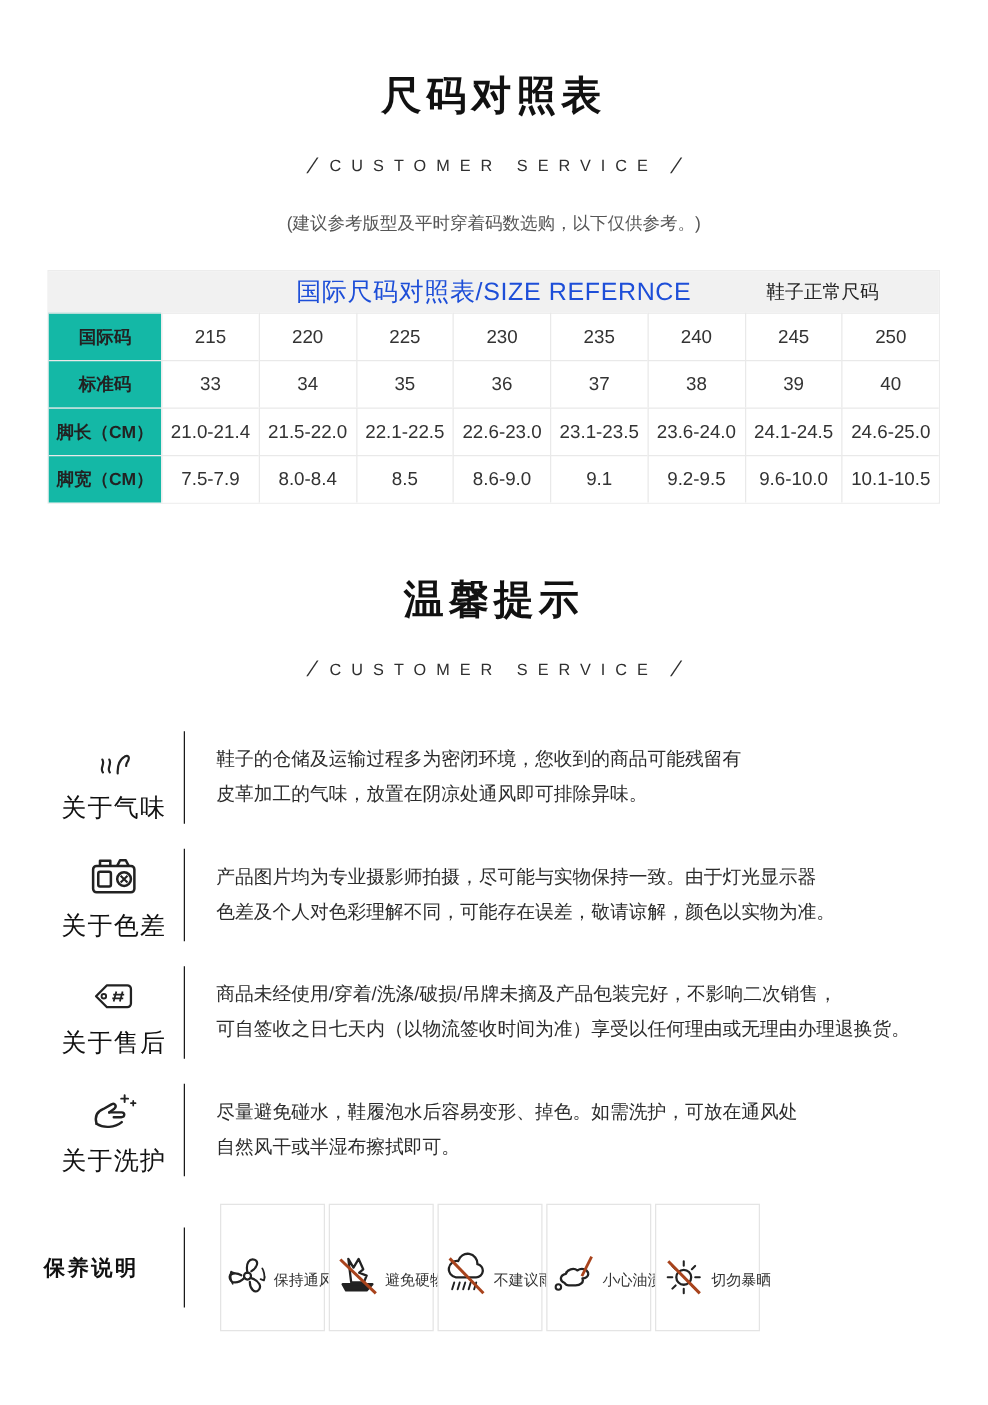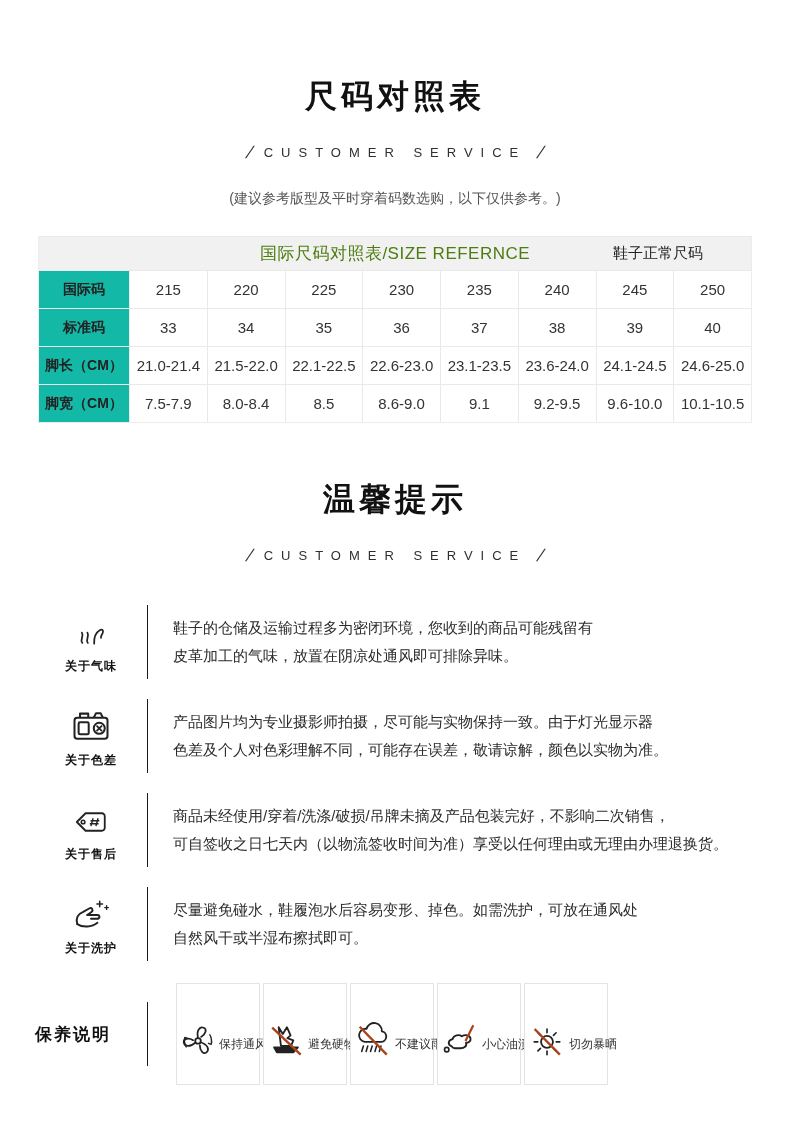--- a/index.html
+++ b/index.html
@@ -1,43 +1,43 @@
 <!DOCTYPE html>
 <html><head>
 <meta charset="utf-8">
 <style>
   * { margin:0; padding:0; box-sizing:border-box; }
   html,body { background:#ffffff; }
   body { font-family:"Liberation Sans","DejaVu Sans",sans-serif; }
-  .page { position:relative; width:790px; height:1112px; margin:0 auto; background:#fff; overflow:hidden; padding-top:76px; }
+  .page { position:relative; width:790px; height:1112px; margin:0 auto; background:#fff; overflow:hidden; padding-top:56px; }
 
   
   .big-title { text-align:center; font-size:32px; font-weight:bold; color:#111; letter-spacing:4px; line-height:40px; }
   .cs-line { margin-top:28px; text-align:center; font-size:13px; color:#2f2f2f; letter-spacing:8px; line-height:18px; white-space:nowrap; }
   .cs-line .slash { display:inline-block; font-size:17px; font-style:italic; transform:skewX(-12deg); letter-spacing:0; vertical-align:-1px; }
   .cs-line .cs-text { letter-spacing:8px; }
   .note { margin-top:26px; text-align:center; font-size:14px; color:#555; line-height:20px; }
 
   
   .size-table { width:714px; margin:28px auto 0 auto; border:1px solid #ececec; }
   .thead { position:relative; height:33px; background:#f1f1f1; display:flex; align-items:center; justify-content:center; }
-  .thead-left { font-size:17px; color:#4d7c0f; letter-spacing:0.5px; }
+  .thead-left { font-size:20px; color:#1d4ed8; letter-spacing:0.5px; }
   .thead-right { position:absolute; right:48px; top:0; height:33px; display:flex; align-items:center; font-size:15px; color:#222;margin-left:33px; }
   .trow { display:grid; grid-template-columns:90px repeat(8,1fr); }
   .tcell { height:38px; display:flex; align-items:center; justify-content:center; font-size:15px; color:#333; border-top:1px solid #e9e9e9; border-left:1px solid #e9e9e9; background:#fff; white-space:nowrap; }
   .trow .tcell:first-child { border-left:none; }
   .tlabel { background:#14b8a6; font-weight:bold; font-size:14px; color:#222; }
 
   
   .tips-title { margin-top:56px; }
   .tips-list { margin-top:36px; }
   .tip-row { display:flex; align-items:stretch; height:82px; margin-bottom:12px; padding-left:35px; }
   .tip-left { width:112px; display:flex; flex-direction:column; align-items:center; justify-content:center; }
   .tip-icon { height:44px; display:flex; align-items:flex-end; justify-content:center; }
-  .tip-label { margin-top:4px; font-size:12px; font-weight:bold; color:#111; letter-spacing:1px; }
+  .tip-label { margin-top:4px; font-size:20px; font-weight:normal; color:#111; letter-spacing:1px; }
   .tip-divider { width:1px; background:#1a1a1a; margin:4px 0; }
   .tip-text { flex:1; display:flex; align-items:center; padding-left:25px; padding-right:30px; font-size:15px; line-height:28px; color:#2b2b2b; white-space:pre-line; }
 
   
   .care-row { display:flex; align-items:center; margin-top:18px; padding-left:35px; }
   .care-left { width:112px; display:flex; justify-content:flex-start; }
   .care-label { font-size:17px; font-weight:bold; color:#111; letter-spacing:2px; }
   .care-divider { width:1px; height:64px; background:#1a1a1a; }
   .care-boxes { display:flex; gap:3px; margin-left:28px; }
   .care-box { width:84px; height:102px; border:1px solid #e4e4e4; background:#fff; display:flex; align-items:center; padding-top:12px; }

